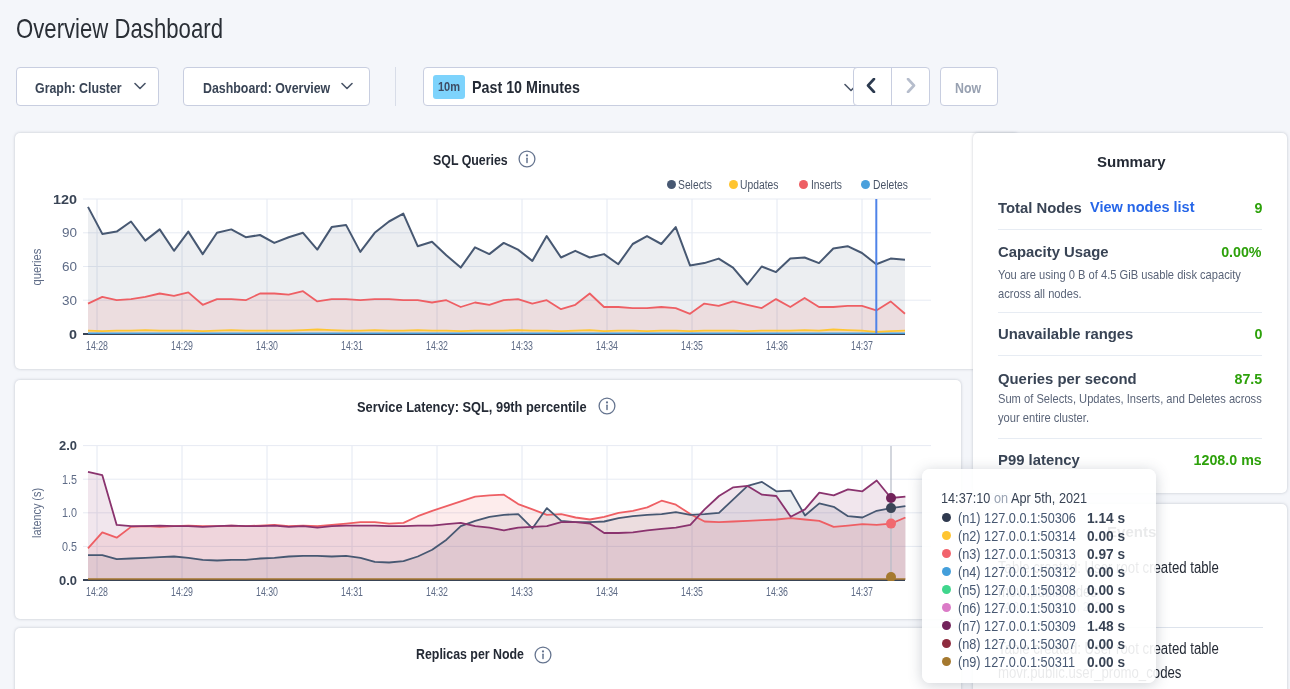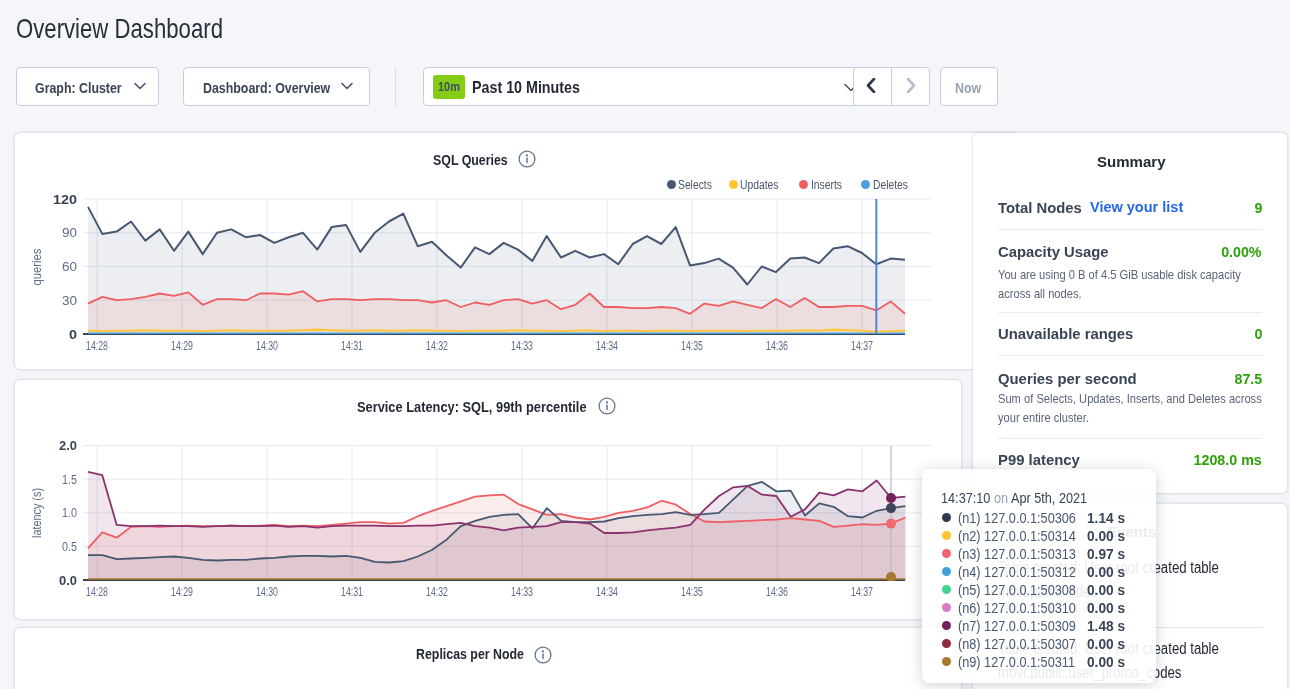--- a/index.html
+++ b/index.html
@@ -11,21 +11,21 @@
 <svg style="position:absolute;left:134px;top:81px" width="12" height="10" viewBox="0 0 12 10">
     <polyline points="1,2.5 6,7.5 11,2.5" fill="none" stroke="#4A5568" stroke-width="1.6" stroke-linecap="round" stroke-linejoin="round"></polyline>
   </svg>
 <div class="abs" style="left:183px;top:67px;width:187px;height:39px;background:#fff;border:1px solid #C8CEE0;border-radius:4px"></div>
 <div class="abs" style="left:203px;top:79px;font-size:15px;font-weight:600;color:#394455;transform:scaleX(0.825);transform-origin:left center;white-space:nowrap;">Dashboard: Overview</div>
 <svg style="position:absolute;left:341px;top:81px" width="12" height="10" viewBox="0 0 12 10">
     <polyline points="1,2.5 6,7.5 11,2.5" fill="none" stroke="#4A5568" stroke-width="1.6" stroke-linecap="round" stroke-linejoin="round"></polyline>
   </svg>
 <div class="abs" style="left:395px;top:67px;width:1px;height:39px;background:#D8DDE8"></div>
 <div class="abs" style="left:423px;top:67px;width:447px;height:39px;background:#fff;border:1px solid #C8CEE0;border-radius:4px"></div>
-<div class="abs" style="left:433px;top:75px;width:32px;height:24px;background:#84cc16;border-radius:3px;text-align:center;line-height:24px;font-size:13px;font-weight:700;color:#3E4C63"><span style="display:inline-block;transform:scaleX(0.85)">10m</span></div>
+<div class="abs" style="left:433px;top:75px;width:32px;height:24px;background:#7dd3fc;border-radius:3px;text-align:center;line-height:24px;font-size:13px;font-weight:700;color:#3E4C63"><span style="display:inline-block;transform:scaleX(0.85)">10m</span></div>
 <div class="abs" style="left:472px;top:77.5px;font-size:17px;font-weight:700;color:#242A35;transform:scaleX(0.84);transform-origin:left center;white-space:nowrap;">Past 10 Minutes</div>
 <svg style="position:absolute;left:844px;top:81.5px" width="14" height="10" viewBox="0 0 14 10">
     <polyline points="1,2.5 7,8.5 13,2.5" fill="none" stroke="#4A5568" stroke-width="1.6" stroke-linecap="round" stroke-linejoin="round"></polyline>
   </svg>
 <div class="abs" style="left:853px;top:67px;width:77px;height:39px;background:#fff;border:1px solid #C8CEE0;border-radius:4px"></div>
 <div class="abs" style="left:891px;top:67px;width:1px;height:39px;background:#C8CEE0"></div>
 <svg style="position:absolute;left:865px;top:78px" width="12" height="15" viewBox="0 0 12 15">
     <polyline points="9,1 3,7.5 9,14" fill="none" stroke="#2C3A4F" stroke-width="2.6" stroke-linecap="round" stroke-linejoin="round"></polyline>
   </svg>
 <svg style="position:absolute;left:905px;top:78px" width="12" height="15" viewBox="0 0 12 15">
@@ -154,21 +154,21 @@
       <circle cx="9" cy="9" r="7.9" fill="none" stroke="#65748F" stroke-width="1.3"></circle>
       <circle cx="9" cy="5.4" r="1.1" fill="#65748F"></circle>
       <rect x="8.25" y="7.6" width="1.5" height="5.6" rx="0.7" fill="#65748F"></rect>
     </svg>
 <div class="abs" style="left:48px;top:57.5px;font-size:13px;font-weight:700;color:#394455;transform:scaleX(0.825);transform-origin:left center;white-space:nowrap;">150</div>
 </div>
 <div class="card" style="left:973px;top:133px;width:314px;height:360px">
 <div class="abs" style="left:124px;top:20px;font-size:15.5px;font-weight:700;color:#242A35;transform:scaleX(0.97);transform-origin:left center;white-space:nowrap;">Summary</div>
 <div class="abs" style="left:25px;top:66px;font-size:15px;font-weight:700;color:#394455;transform:scaleX(0.99);transform-origin:left center;white-space:nowrap;">Total Nodes</div>
     <div class="abs" style="right:25px;top:66px;font-size:15px;font-weight:700;color:#2DA10A;transform:scaleX(0.95);transform-origin:right center;white-space:nowrap">9</div>
-<div class="abs" style="left:117px;top:65.5px;font-size:14.5px;font-weight:700;color:#2666E8;transform:scaleX(1.0);transform-origin:left center;white-space:nowrap;">View your list</div>
+<div class="abs" style="left:117px;top:65.5px;font-size:14.5px;font-weight:700;color:#2666E8;transform:scaleX(1.0);transform-origin:left center;white-space:nowrap;">View nodes list</div>
 <div class="abs" style="left:25px;top:96px;width:264px;height:1px;background:#E7ECF3"></div>
 <div class="abs" style="left:25px;top:110px;font-size:15px;font-weight:700;color:#394455;transform:scaleX(0.99);transform-origin:left center;white-space:nowrap;">Capacity Usage</div>
     <div class="abs" style="right:25px;top:110px;font-size:15px;font-weight:700;color:#2DA10A;transform:scaleX(0.95);transform-origin:right center;white-space:nowrap">0.00%</div>
 <div class="abs" style="left:25px;top:131.5px;font-size:13.5px;font-weight:400;color:#5A6478;transform:scaleX(0.825);transform-origin:left center;white-space:nowrap;line-height:19px;white-space:normal;width:320px">You are using 0 B of 4.5 GiB usable disk capacity<br>across all nodes.</div>
 <div class="abs" style="left:25px;top:179px;width:264px;height:1px;background:#E7ECF3"></div>
 <div class="abs" style="left:25px;top:192px;font-size:15px;font-weight:700;color:#394455;transform:scaleX(0.99);transform-origin:left center;white-space:nowrap;">Unavailable ranges</div>
     <div class="abs" style="right:25px;top:192px;font-size:15px;font-weight:700;color:#2DA10A;transform:scaleX(0.95);transform-origin:right center;white-space:nowrap">0</div>
 <div class="abs" style="left:25px;top:222px;width:264px;height:1px;background:#E7ECF3"></div>
 <div class="abs" style="left:25px;top:237px;font-size:15px;font-weight:700;color:#394455;transform:scaleX(0.99);transform-origin:left center;white-space:nowrap;">Queries per second</div>
     <div class="abs" style="right:25px;top:237px;font-size:15px;font-weight:700;color:#2DA10A;transform:scaleX(0.95);transform-origin:right center;white-space:nowrap">87.5</div>

